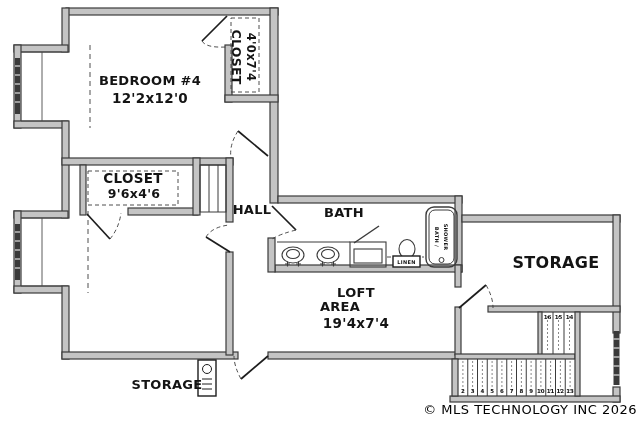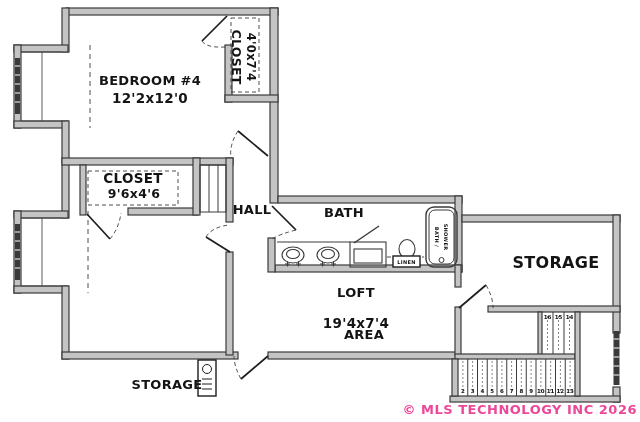--- a/index.html
+++ b/index.html
@@ -20,22 +20,22 @@
   .dims{font-size:13.5px;}
   .small{font-size:13.5px;}
   .storage{font-size:16px;}
   .tinybox{font-size:5px;}
   .tublbl{font-size:5px;}
   .treadrow{
     position:absolute;display:flex;font-size:5.5px;font-weight:700;color:#111;
   }
   .treadrow span{flex:1;text-align:center;line-height:9px;}
   #watermark{
-    position:absolute;right:3px;top:402px;font-size:13px;color:#ec4899;
-    font-weight:700;letter-spacing:.5px;white-space:nowrap;
+    position:absolute;right:3px;top:402px;font-size:13px;color:#000000;
+    font-weight:400;letter-spacing:.5px;white-space:nowrap;
   }
 </style>
 </head>
 <body>
 
 <div id="plan">
 
 <svg width="640" height="422" viewBox="0 0 640 422">
   <g fill="#c4c4c4" stroke="#3b3b3b" stroke-width="1.2">
     <rect x="66" y="8" width="212" height="7"></rect>
@@ -193,21 +193,21 @@
   <div class="vlbl" style="left:251px;top:57px;font-size:11.5px;">4'0x7'4</div>
 
   <div class="lbl small" style="left:133px;top:170px;">CLOSET</div>
   <div class="lbl small" style="left:134px;top:186px;font-size:12.5px;text-align:right;">9'6x4'6</div>
 
   <div class="lbl room" style="left:252px;top:202px;">HALL</div>
   <div class="lbl room" style="left:344px;top:205px;">BATH</div>
 
 
   <div class="lbl room" style="left:356px;top:286px;line-height:14px;">LOFT</div>
-  <div class="lbl room" style="left:364px;top:300px;line-height:14px;margin-top:28px;">AREA</div>
+  <div class="lbl room" style="left:340px;top:300px;line-height:14px;">AREA</div>
   <div class="lbl dims" style="left:356px;top:315px;">19'4x7'4</div>
 
   <div class="lbl storage" style="left:556px;top:253px;">STORAGE</div>
   <div class="lbl room" style="left:167px;top:377px;">STORAGE</div>
 
   <div class="vlbl tublbl" style="left:437px;top:237px;">BATH /</div>
   <div class="vlbl tublbl" style="left:446px;top:237px;">SHOWER</div>
   <div class="lbl tinybox" style="left:406.5px;top:258.5px;font-weight:700;">LINEN</div>
 
   <div class="treadrow" style="left:458px;top:387px;width:117px;height:9px;">

